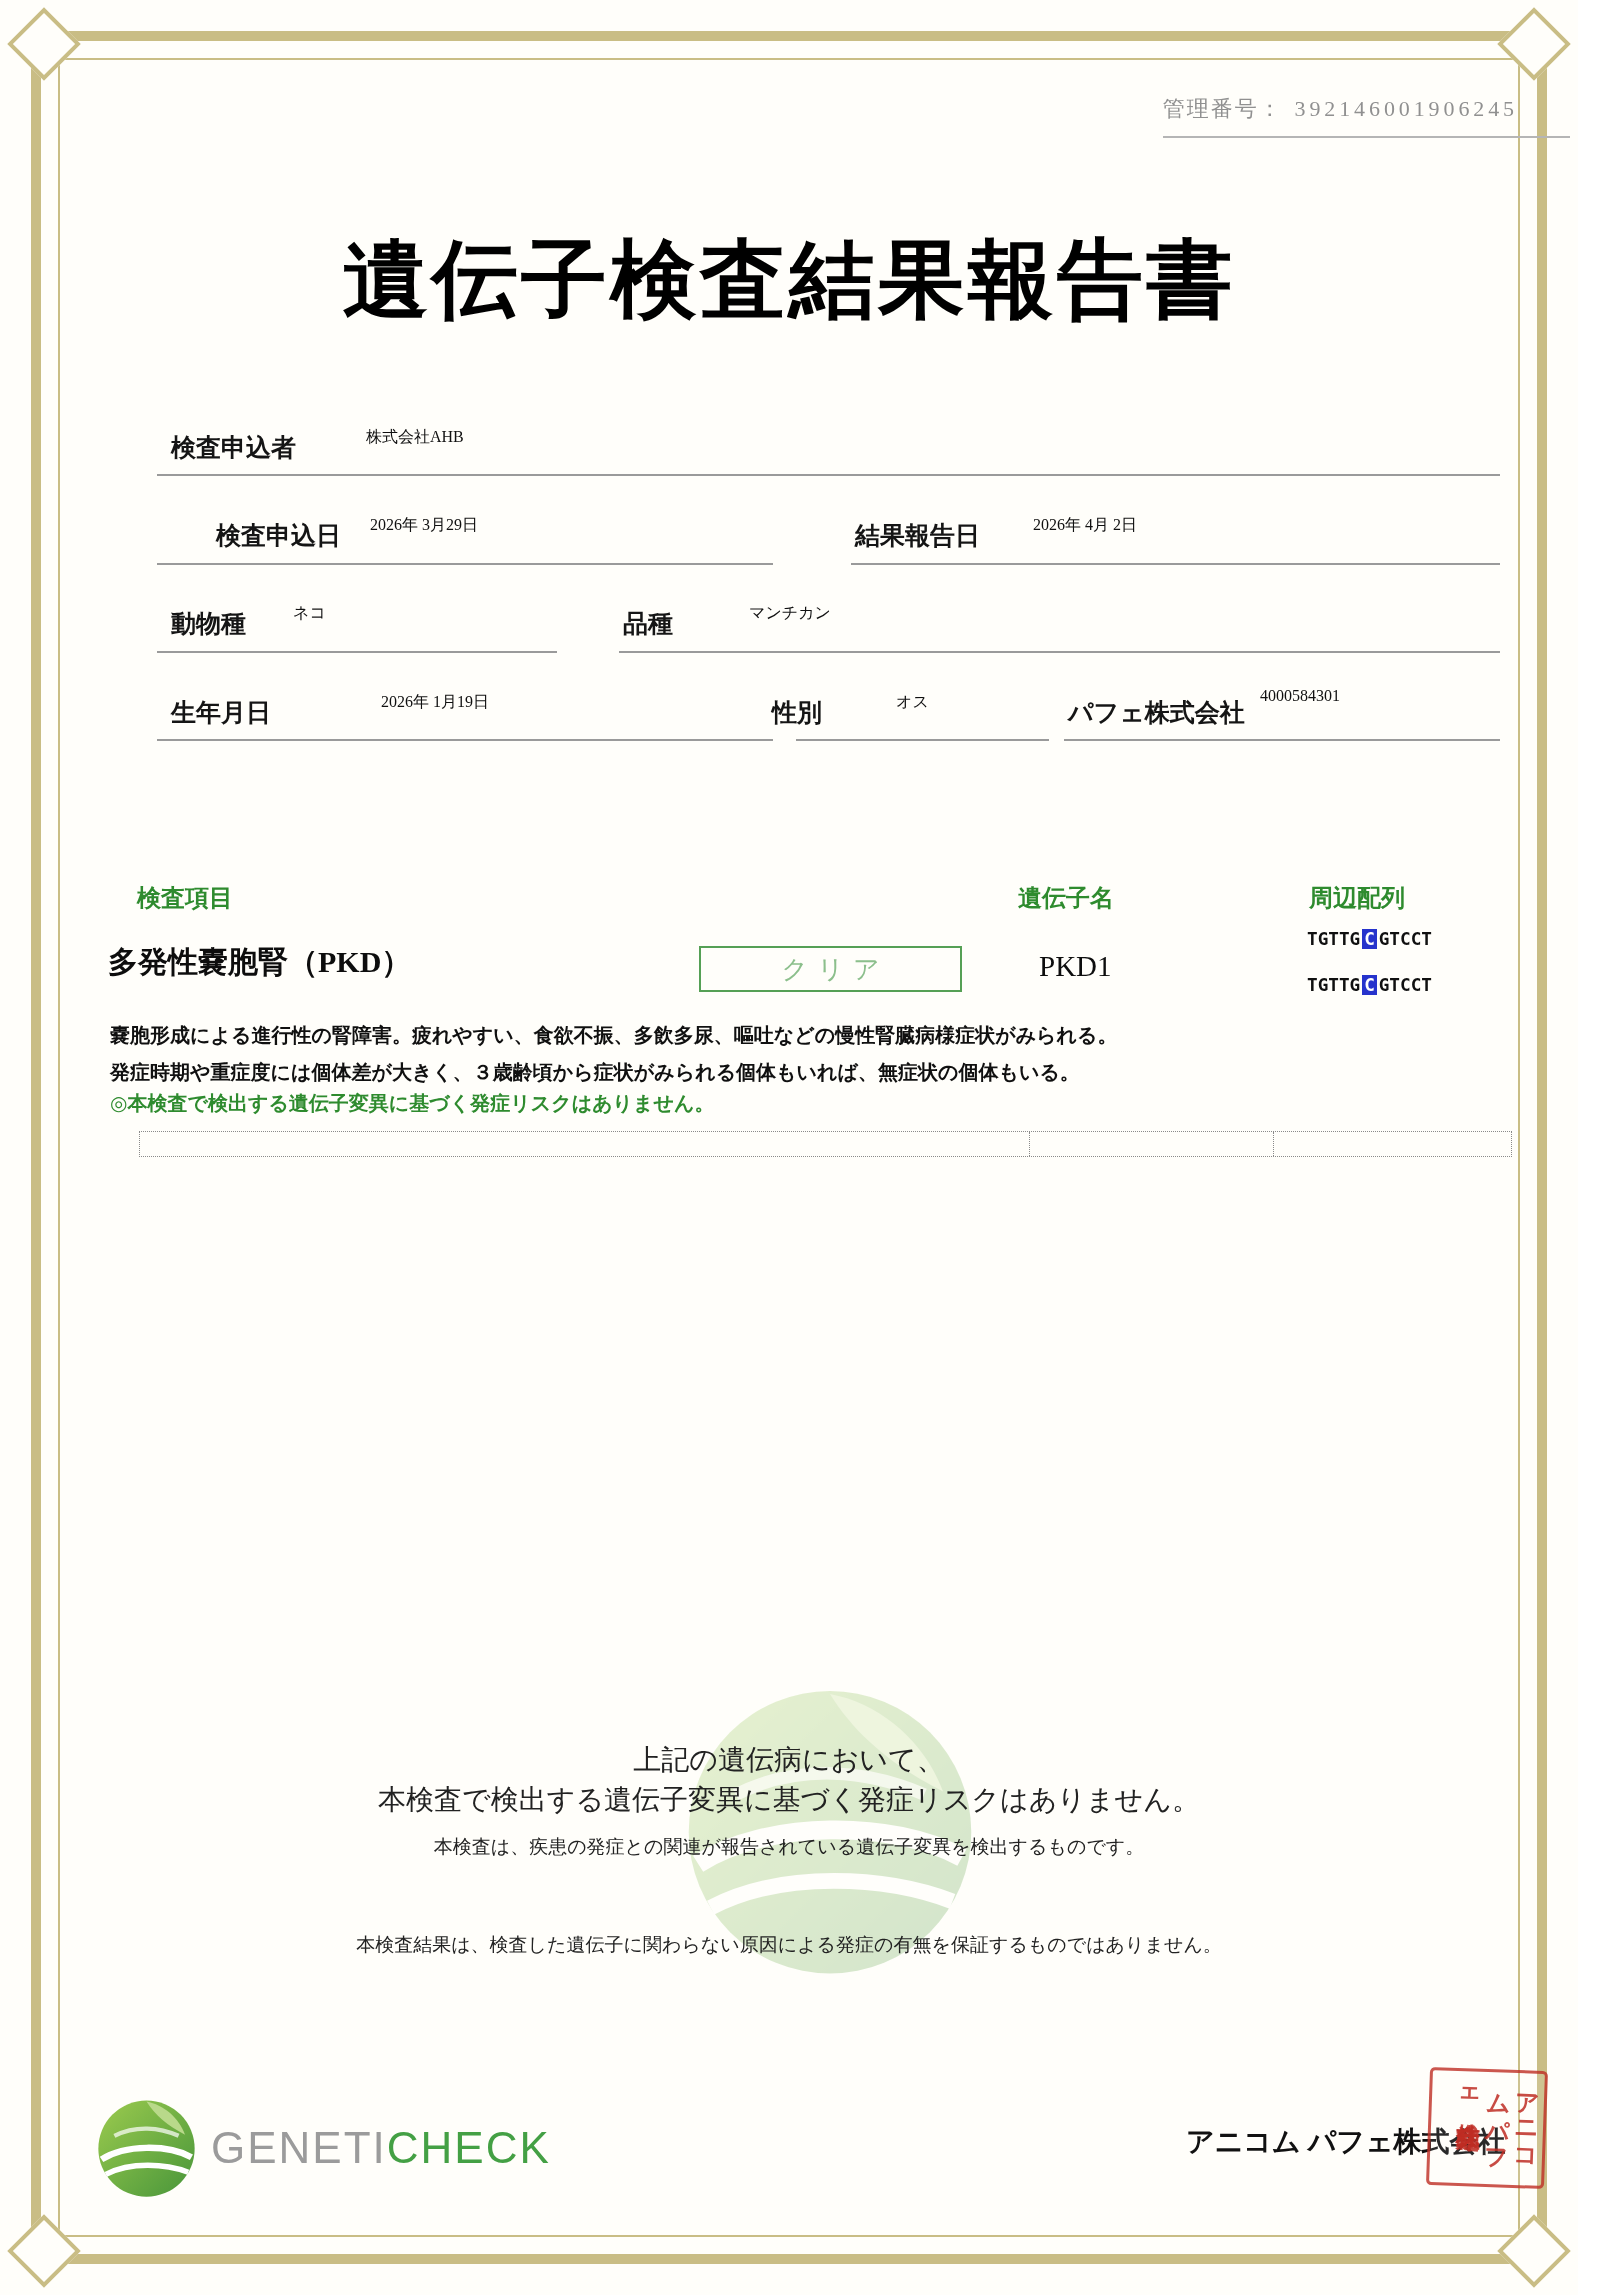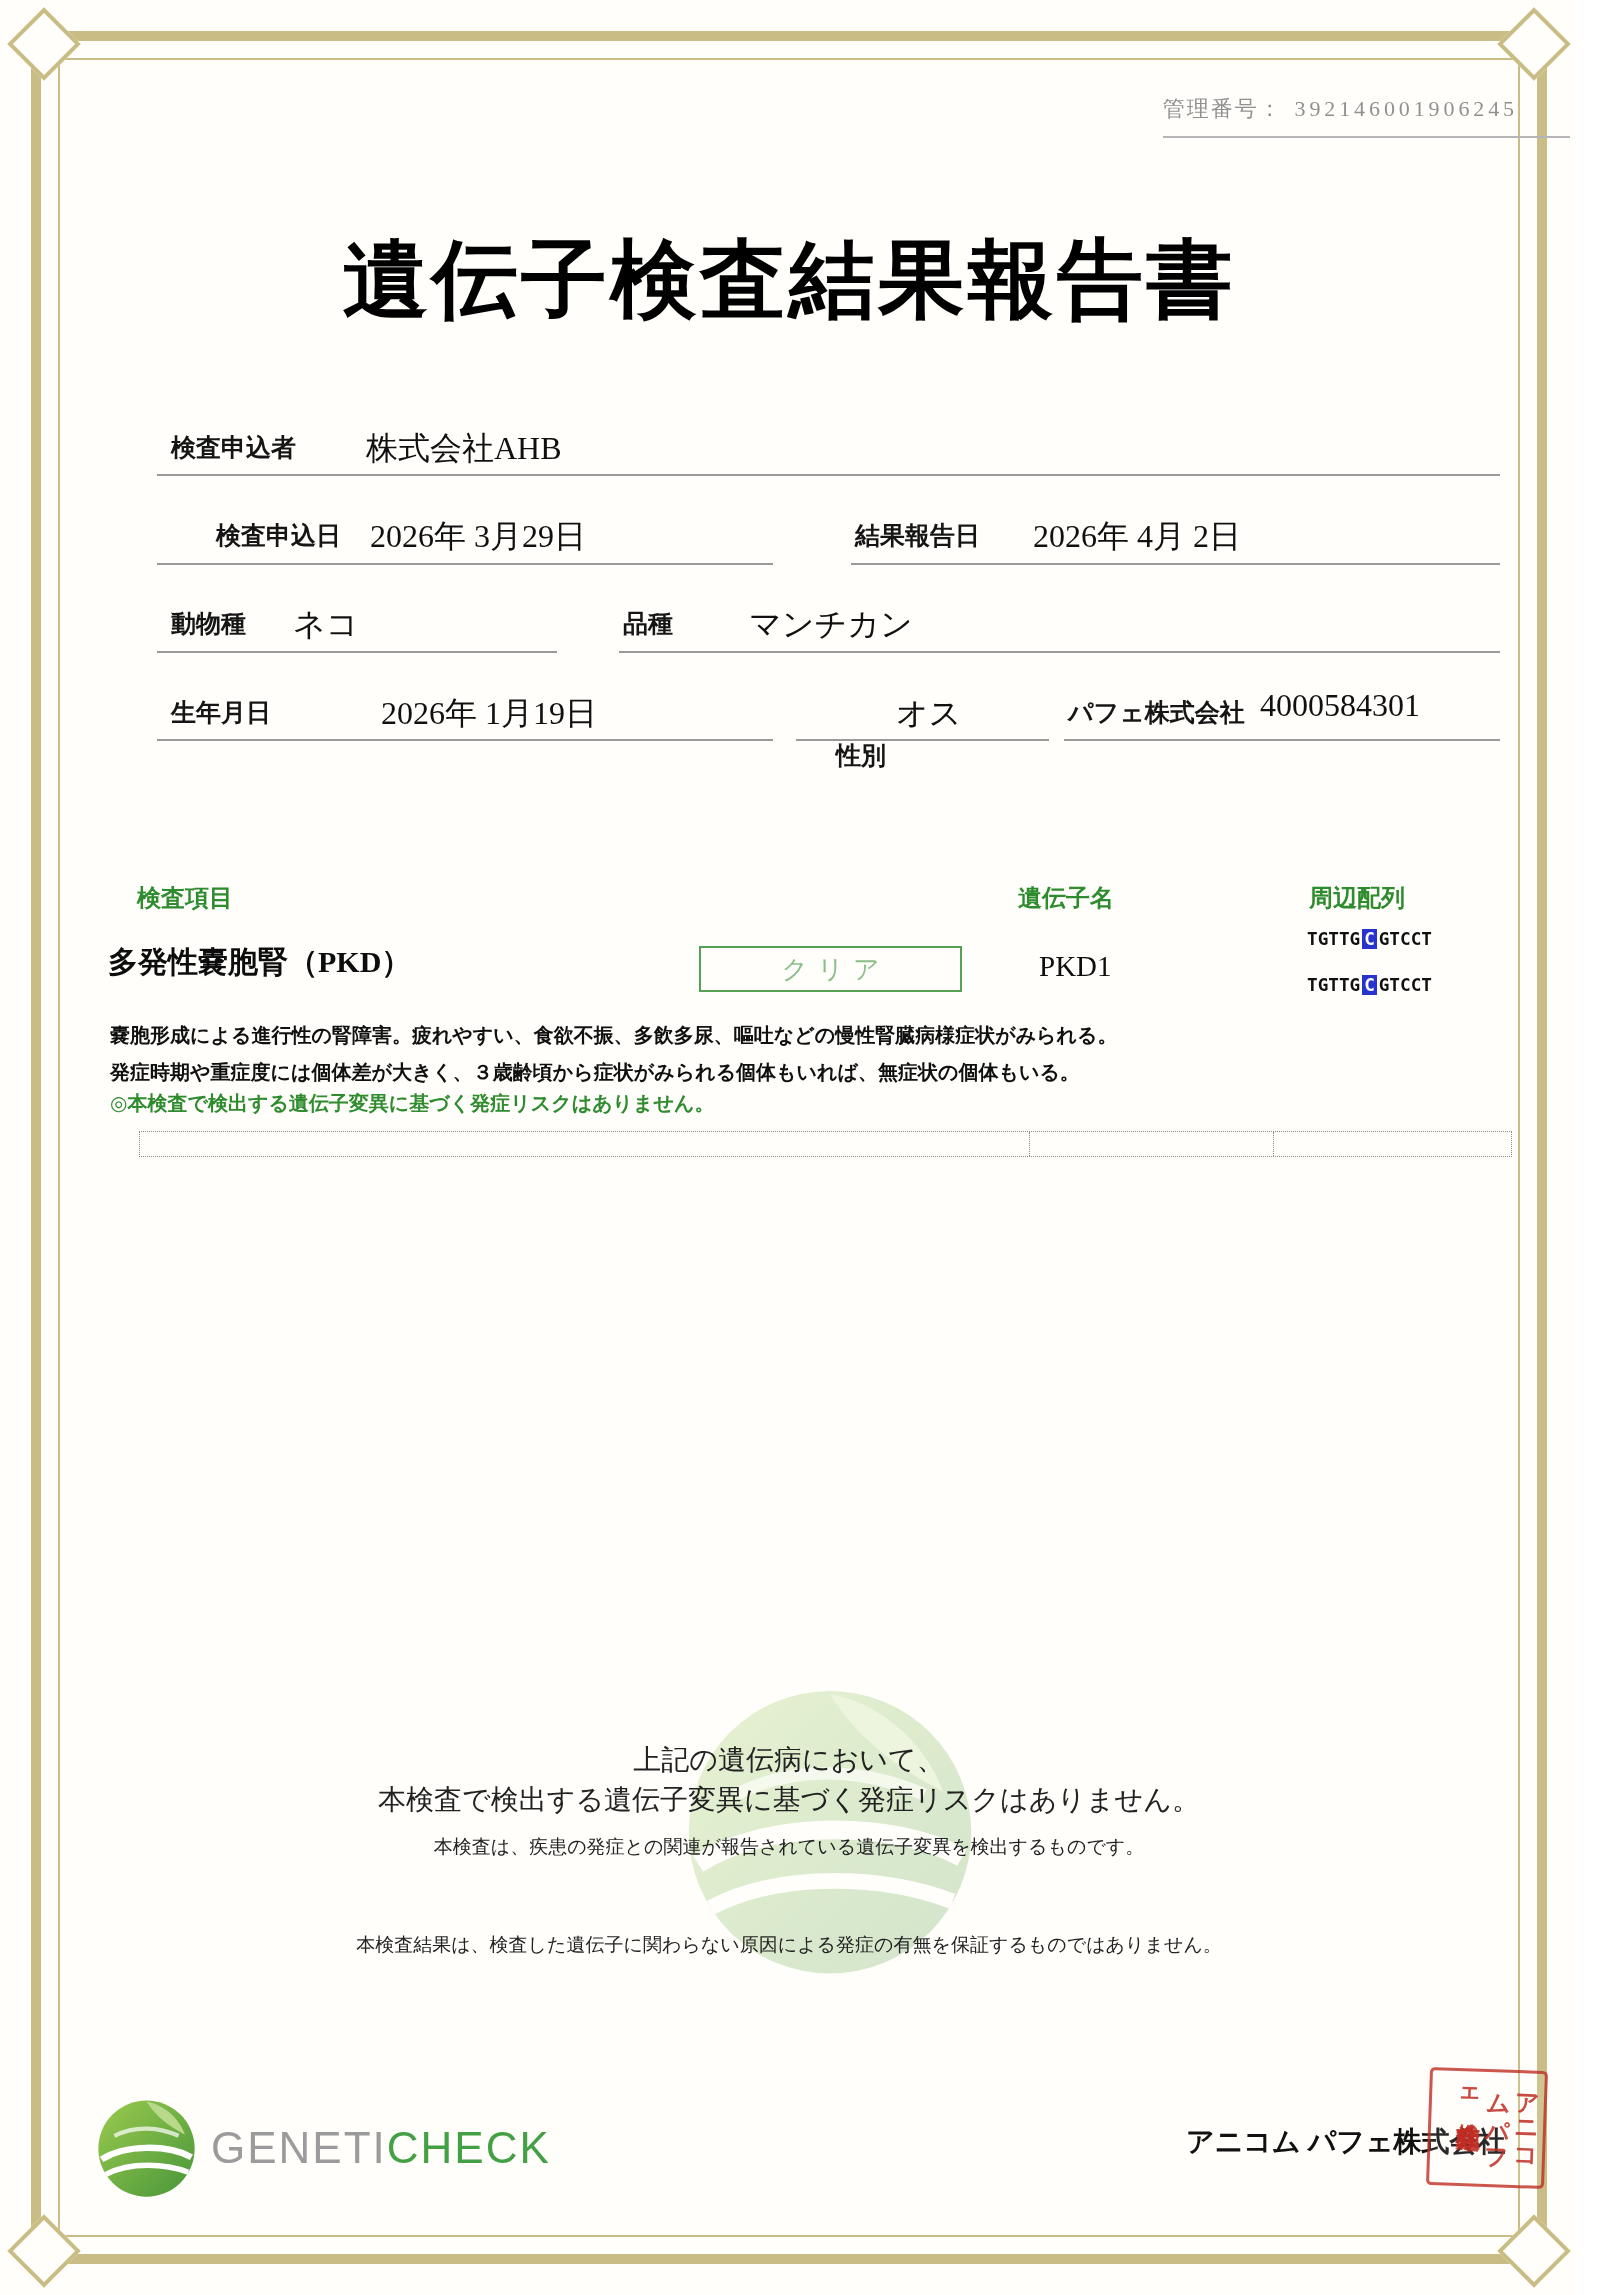--- a/index.html
+++ b/index.html
@@ -27,21 +27,21 @@
   .mgmt { top:94px; right:60px; color:#909090; font-size:22px; letter-spacing:2px; }
   .mgmt .num { letter-spacing:3.9px; margin-left:11.8px; }
   .mgmt-line { left:1163px; top:136px; width:407px; height:2px; background:#b5b5b5; }
 
   
   .title { left:0; top:222px; width:100%; text-align:center;
            font-size:86px; font-weight:bold; letter-spacing:3.3px; color:#000; }
 
   
   .lbl { font-size:25px; font-weight:bold; color:#151515; white-space:nowrap; }
-  .val { font-size:32px; color:#101010; white-space:nowrap; }
+  .val { font-size:16px; color:#101010; white-space:nowrap; }
   .uline { height:2px; background:#9a9a9a; }
 
   
   .ghead { font-size:24px; font-weight:bold; color:#2e8b2e; white-space:nowrap; }
   .item-name { font-size:30px; font-weight:bold; color:#0d0d0d; white-space:nowrap; }
   .clear-box { left:699px; top:946px; width:263px; height:46px;
                border:2px solid #55a055; box-sizing:border-box;
                display:flex; align-items:center; justify-content:center; }
   .clear-text { color:#8cbf8c; font-size:26px; letter-spacing:9.2px; padding-left:9.2px; }
   .gene { font-size:29px; color:#0d0d0d; }
@@ -118,21 +118,21 @@
   <span class="abs lbl" style="left:171px; top:607px;">動物種</span>
   <span class="abs val" style="left:293px; top:603px;">ネコ</span>
   <div class="abs uline" style="left:157px; top:651px; width:400px;"></div>
   <span class="abs lbl" style="left:623px; top:607px;">品種</span>
   <span class="abs val" style="left:749px; top:603px;">マンチカン</span>
   <div class="abs uline" style="left:619px; top:651px; width:881px;"></div>
 
   <span class="abs lbl" style="left:171px; top:696px;">生年月日</span>
   <span class="abs val" style="left:381px; top:692px;">2026年 1月19日</span>
   <div class="abs uline" style="left:157px; top:739px; width:616px;"></div>
-  <span class="abs lbl" style="left:836px; top:696px;margin-top:43px;">性別</span>
+  <span class="abs lbl" style="left:772px; top:696px;">性別</span>
   <span class="abs val" style="left:896px; top:692px;">オス</span>
   <div class="abs uline" style="left:796px; top:739px; width:253px;"></div>
   <span class="abs lbl" style="left:1068px; top:696px;">パフェ株式会社</span>
   <span class="abs val" style="left:1260px; top:687px;">4000584301</span>
   <div class="abs uline" style="left:1064px; top:739px; width:436px;"></div>
 
   <span class="abs ghead" style="left:113px; top:882px;margin-left:24px;">検査項目</span>
   <span class="abs ghead" style="left:1018px; top:882px;">遺伝子名</span>
   <span class="abs ghead" style="left:1309px; top:882px;">周辺配列</span>
 

